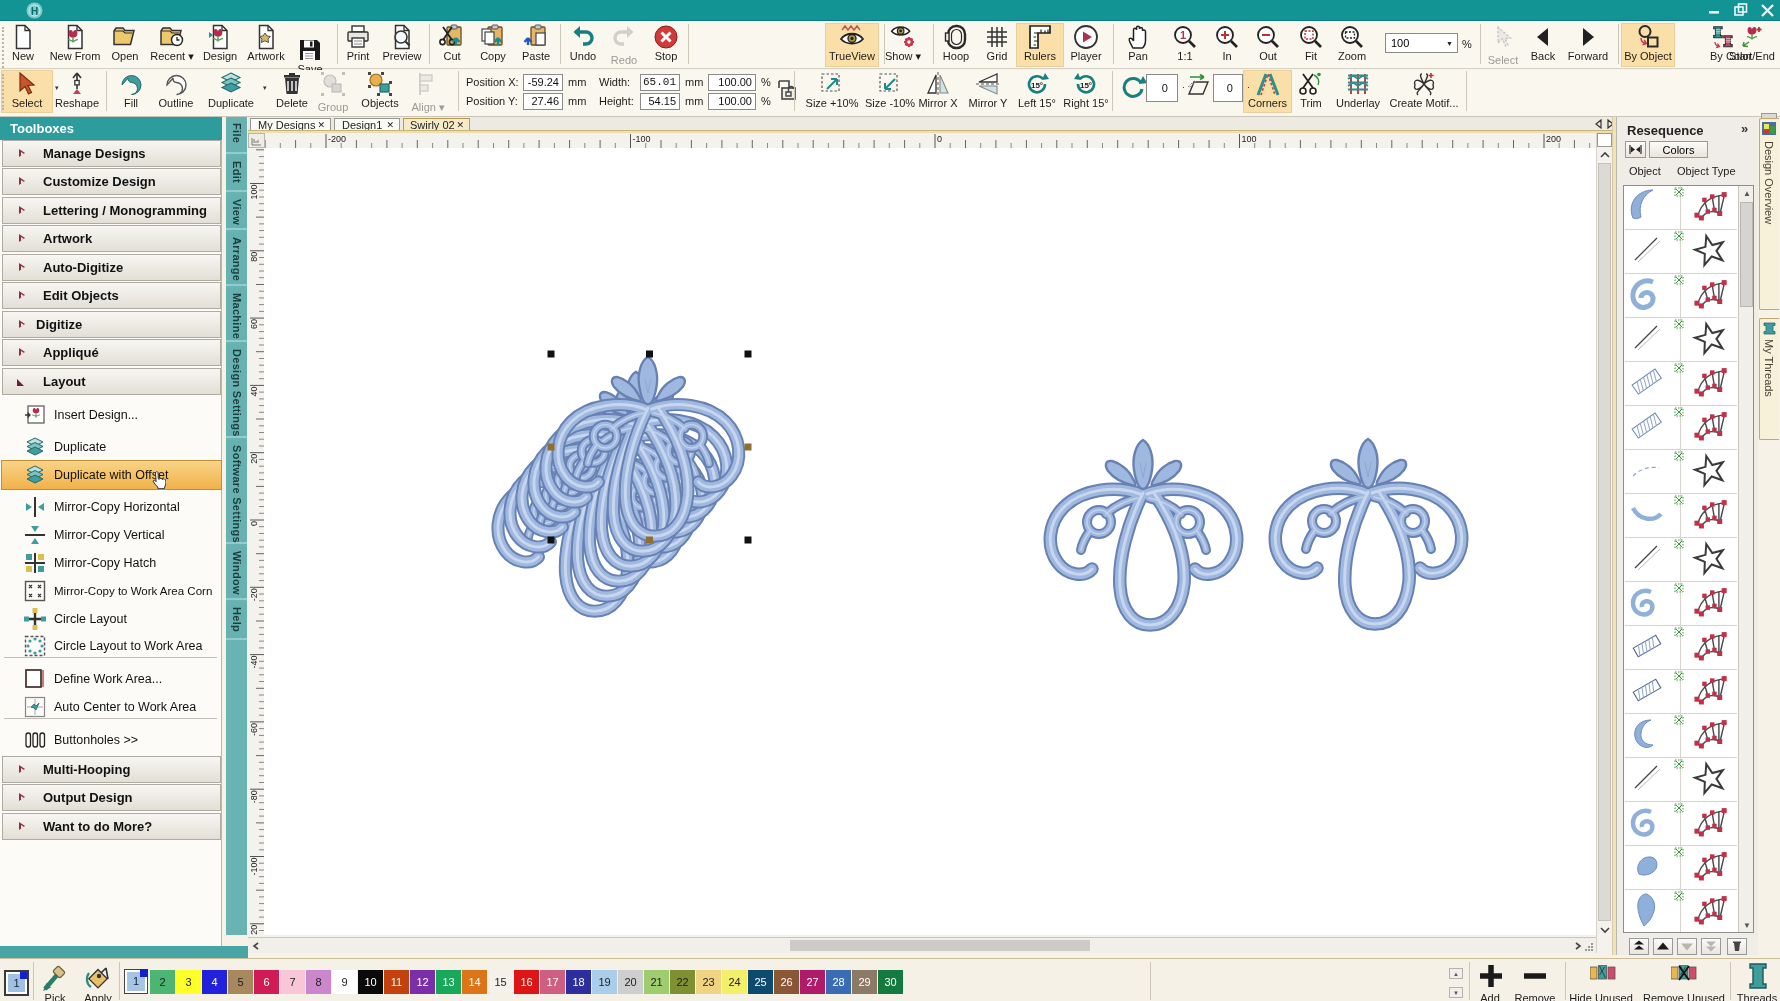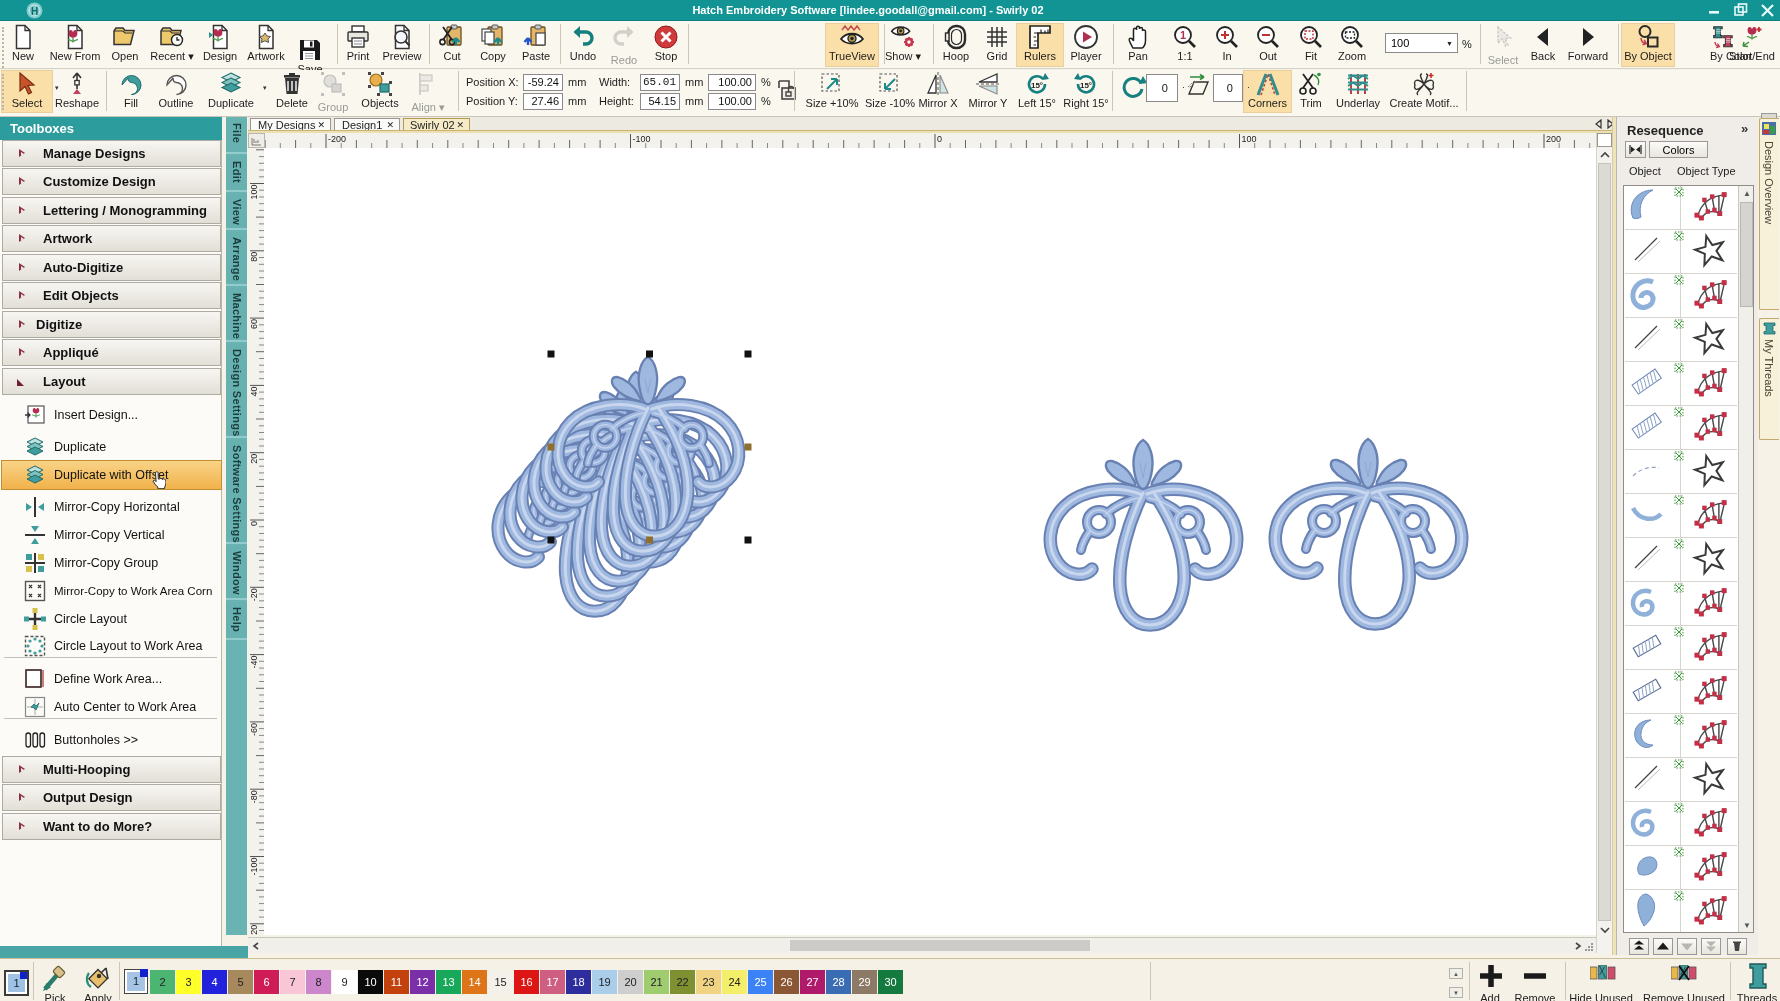--- a/index.html
+++ b/index.html
@@ -27,21 +27,20 @@
 .rtab{position:absolute;left:1px;width:20px;background:#f8f1da;border:1px solid #c2a86c;border-right:none;border-radius:2px 0 0 2px;}
 .rtab span{position:absolute;left:3px;writing-mode:vertical-rl;font-size:11px;color:#4a4335;white-space:nowrap;}
 </style></head>
 <body>
 <div id="titlebar">
 <svg class="abs" style="top:2px;left:26px" width="17" height="17">
       <circle cx="8.5" cy="8.5" r="8" fill="#7fcaca"></circle>
       <circle cx="8.5" cy="8.5" r="5.5" fill="none" stroke="#d8f0f0" stroke-width="1"></circle>
       <text x="8.5" y="12.5" font-size="10" font-weight="bold" fill="#0e6b6b" text-anchor="middle">H</text>
     </svg>
-<div class="abs" style="top:4px;left:0;width:1736px;text-align:center;color:#fff;font-weight:bold;font-size:11px;">Hatch Embroidery Software [lindee.goodall@gmail.com] - Swirly 02</div>
 <svg class="abs" style="top:3px;left:1705px" width="72" height="15">
 <rect x="4" y="8" width="10" height="2.6" fill="#eafafa"></rect>
 <rect x="30" y="4" width="8" height="8" fill="none" stroke="#eafafa" stroke-width="1.6"></rect>
       <rect x="33.5" y="1" width="8" height="8" fill="none" stroke="#eafafa" stroke-width="1.6"></rect>
 <path d="M57 2 l11 11 M68 2 l-11 11" stroke="#eafafa" stroke-width="2.2"></path>
 </svg>
 </div>
 <div id="row1" class="abs" style="top:21px;left:0;width:1780px;height:48px;background:#faf7ee;border-bottom:1px solid #d5d1c5;">
     <div class="titem" style="top:3px;left:1px;width:44px;height:42px;">
       <svg width="26" height="26" viewBox="0 0 26 26">
@@ -589,21 +588,21 @@
       <span class="abs" style="left:52px;">Mirror-Copy Vertical</span>
     </div>
     <div class="litem" style="top:432px;">
       <span class="abs" style="left:22px;top:3px"><svg width="22" height="22" viewBox="0 0 22 22">
           <path d="M11 1 v20 M1 11 h20" stroke="#333" stroke-width="2"></path>
           <rect x="2" y="2" width="6" height="6" fill="#3f9d9d"></rect>
           <rect x="14" y="2" width="6" height="6" fill="#d8c24c"></rect>
           <rect x="2" y="14" width="6" height="6" fill="#d8c24c"></rect>
           <rect x="14" y="14" width="6" height="6" fill="#3f9d9d"></rect>
         </svg></span>
-      <span class="abs" style="left:52px;">Mirror-Copy Group</span>
+      <span class="abs" style="left:52px;">Mirror-Copy Hatch</span>
     </div>
     <div class="litem" style="top:460px;">
       <span class="abs" style="left:22px;top:3px"><svg width="22" height="22" viewBox="0 0 22 22">
           <rect x="1.5" y="1.5" width="19" height="19" fill="none" stroke="#555" stroke-width="1.4"></rect>
           <path d="M5 5 l3 3 m0-3 l-3 3 M17 5 l-3 3 m3 0 l-3-3 M5 17 l3-3 m-3 0 l3 3 M17 17 l-3-3 m0 3 l3-3" stroke="#333" stroke-width="1.2"></path>
         </svg></span>
       <span class="abs" style="left:52px;font-size:11.5px;">Mirror-Copy to Work Area Corn</span>
     </div>
     <div class="litem" style="top:488px;">
       <span class="abs" style="left:22px;top:3px"><svg width="22" height="22" viewBox="0 0 22 22">
@@ -1510,21 +1509,21 @@
     <div class="abs" style="top:11px;left:488px;width:25px;height:24px;background:#f4f0ea;font-size:11px;color:#222;text-align:center;line-height:24px;">15</div>
     <div class="abs" style="top:11px;left:514px;width:25px;height:24px;background:#dd1515;font-size:11px;color:#fff;text-align:center;line-height:24px;">16</div>
     <div class="abs" style="top:11px;left:540px;width:25px;height:24px;background:#ce5f82;font-size:11px;color:#fff;text-align:center;line-height:24px;">17</div>
     <div class="abs" style="top:11px;left:566px;width:25px;height:24px;background:#2d2d9e;font-size:11px;color:#fff;text-align:center;line-height:24px;">18</div>
     <div class="abs" style="top:11px;left:592px;width:25px;height:24px;background:#aacdea;font-size:11px;color:#222;text-align:center;line-height:24px;">19</div>
     <div class="abs" style="top:11px;left:618px;width:25px;height:24px;background:#cecece;font-size:11px;color:#222;text-align:center;line-height:24px;">20</div>
     <div class="abs" style="top:11px;left:644px;width:25px;height:24px;background:#a0cc70;font-size:11px;color:#222;text-align:center;line-height:24px;">21</div>
     <div class="abs" style="top:11px;left:670px;width:25px;height:24px;background:#7e9032;font-size:11px;color:#222;text-align:center;line-height:24px;">22</div>
     <div class="abs" style="top:11px;left:696px;width:25px;height:24px;background:#f0d484;font-size:11px;color:#222;text-align:center;line-height:24px;">23</div>
     <div class="abs" style="top:11px;left:722px;width:25px;height:24px;background:#f3ef6a;font-size:11px;color:#222;text-align:center;line-height:24px;">24</div>
-    <div class="abs" style="top:11px;left:748px;width:25px;height:24px;background:#3b82f6;font-size:11px;color:#fff;text-align:center;line-height:24px;">25</div>
+    <div class="abs" style="top:11px;left:748px;width:25px;height:24px;background:#0c4a6e;font-size:11px;color:#fff;text-align:center;line-height:24px;">25</div>
     <div class="abs" style="top:11px;left:774px;width:25px;height:24px;background:#8a5634;font-size:11px;color:#fff;text-align:center;line-height:24px;">26</div>
     <div class="abs" style="top:11px;left:800px;width:25px;height:24px;background:#b01a6a;font-size:11px;color:#fff;text-align:center;line-height:24px;">27</div>
     <div class="abs" style="top:11px;left:826px;width:25px;height:24px;background:#3a6cb4;font-size:11px;color:#fff;text-align:center;line-height:24px;">28</div>
     <div class="abs" style="top:11px;left:852px;width:25px;height:24px;background:#8c7a66;font-size:11px;color:#fff;text-align:center;line-height:24px;">29</div>
     <div class="abs" style="top:11px;left:878px;width:25px;height:24px;background:#157a40;font-size:11px;color:#fff;text-align:center;line-height:24px;">30</div>
     <div class="vsep" style="top:3px;left:1150px;height:38px;"></div>
     <div class="abs" style="top:9px;left:1449px;width:14px;height:11px;background:#f1efe9;border:1px solid #b5b2a8;text-align:center;font-size:6px;color:#555;line-height:10px;">▲</div>
     <div class="abs" style="top:28px;left:1449px;width:14px;height:11px;background:#f1efe9;border:1px solid #b5b2a8;text-align:center;font-size:6px;color:#555;line-height:10px;">▼</div>
     <div class="vsep" style="top:3px;left:1469px;height:38px;"></div>
     <svg class="abs" style="top:4px;left:1478px" width="26" height="26">

